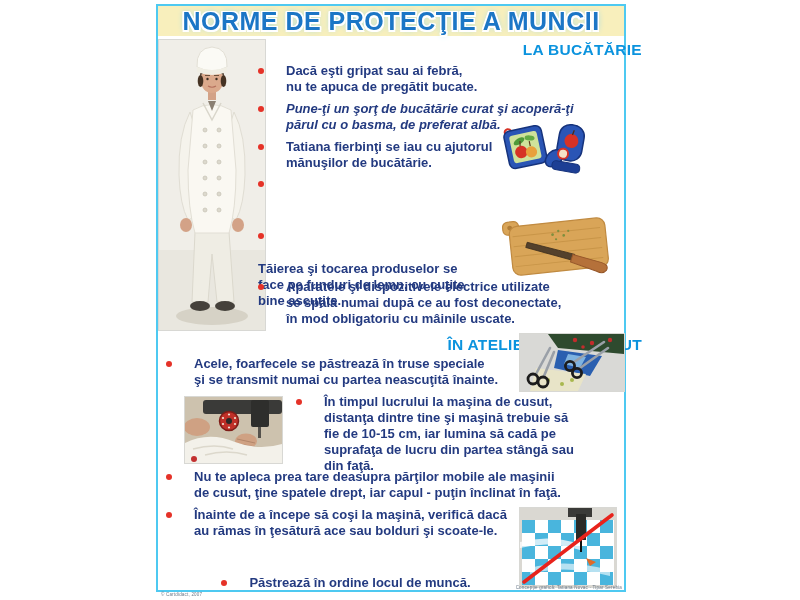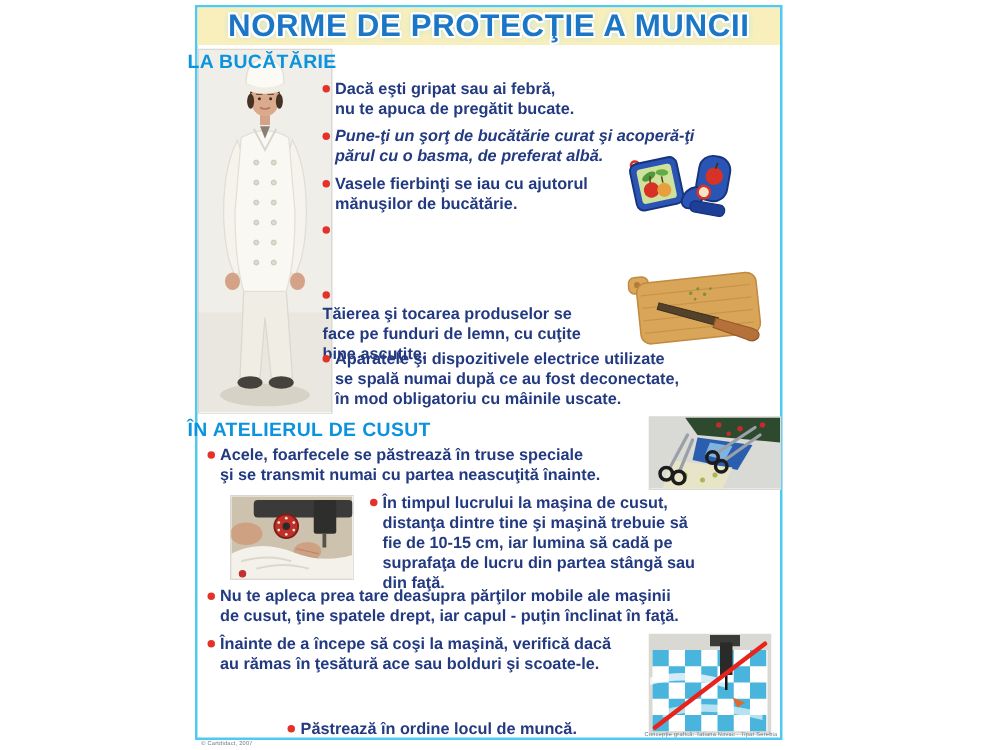--- a/index.html
+++ b/index.html
@@ -5,23 +5,23 @@
   html,body{margin:0;padding:0;background:#fff;}
   #canvas{position:relative;width:800px;height:600px;background:#ffffff;overflow:hidden;
           font-family:"Liberation Sans",sans-serif;}
   .abs{position:absolute;}
   .frame{left:156px;top:4px;width:466px;height:584px;border:2px solid #4ec9f1;background:#ffffff;}
   .title-band{left:158px;top:6px;width:466px;height:30px;background:#f8efbc;
               display:flex;align-items:center;justify-content:center;}
   .poster-title{font-size:25px;font-weight:800;letter-spacing:.5px;color:#1b76c6;
       text-shadow:-1.5px -1.5px 0 #fff,1.5px -1.5px 0 #fff,-1.5px 1.5px 0 #fff,1.5px 1.5px 0 #fff,
                   -1.5px 0 0 #fff,1.5px 0 0 #fff,0 -1.5px 0 #fff,0 1.5px 0 #fff,0 0 6px #8fd8f4;}
-  .sec-heading{width:466px;left:150px;text-align:left;font-size:15.5px;font-weight:800;
+  .sec-heading{width:466px;left:176px;text-align:right;font-size:15.5px;font-weight:800;
                color:#0b93de;letter-spacing:.3px;}
-  .bullet{display:flex;gap:4px;}
+  .bullet{display:flex;gap:22px;}
   .dot{flex:none;width:6px;height:6px;border-radius:50%;background:#e53228;margin-top:5px;}
   .txt{font-size:13px;font-weight:700;color:#233a80;line-height:16px;white-space:pre-line;}
   .photo{box-shadow:0 0 0 1px #d8d8d4;}
   .micro{font-size:4.5px;color:#6b7a8a;line-height:5px;letter-spacing:.2px;}
 </style>
 </head>
 <body>
 
 <div id="canvas">
 
@@ -88,21 +88,21 @@
     <div class="txt">Dacă eşti gripat sau ai febră,
 nu te apuca de pregătit bucate.</div>
   </div>
   <div class="abs bullet" style="left:258px;top:101px;width:345px;font-style:italic;">
     <span class="dot"></span>
     <div class="txt">Pune-ţi un şorţ de bucătărie curat şi acoperă-ţi
 părul cu o basma, de preferat albă.</div>
   </div>
   <div class="abs bullet" style="left:258px;top:139px;width:280px;">
     <span class="dot"></span>
-    <div class="txt">Vasele fierbinţi se iau cu ajutorul
+    <div class="txt">Tatiana fierbinţi se iau cu ajutorul
 mănuşilor de bucătărie.</div>
   </div>
   <div class="abs bullet" style="left:258px;top:176px;width:330px;">
     <span class="dot"></span>
   </div>
   <div class="abs bullet" style="left:258px;top:228px;width:260px;flex-direction:column;">
     <span class="dot"></span>
     <div class="txt">Tăierea şi tocarea produselor se
 face pe funduri de lemn, cu cuţite
 bine ascuţite.</div>

